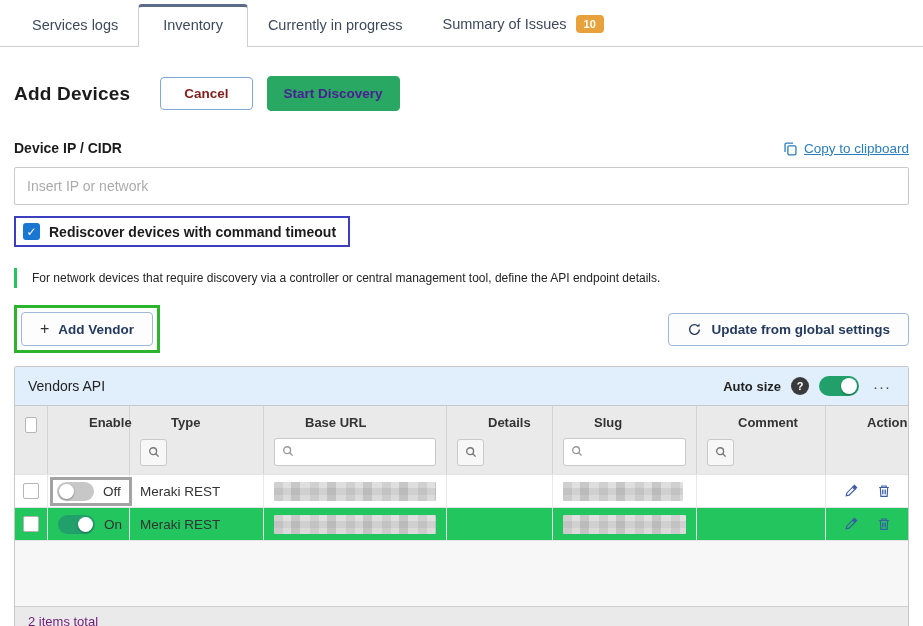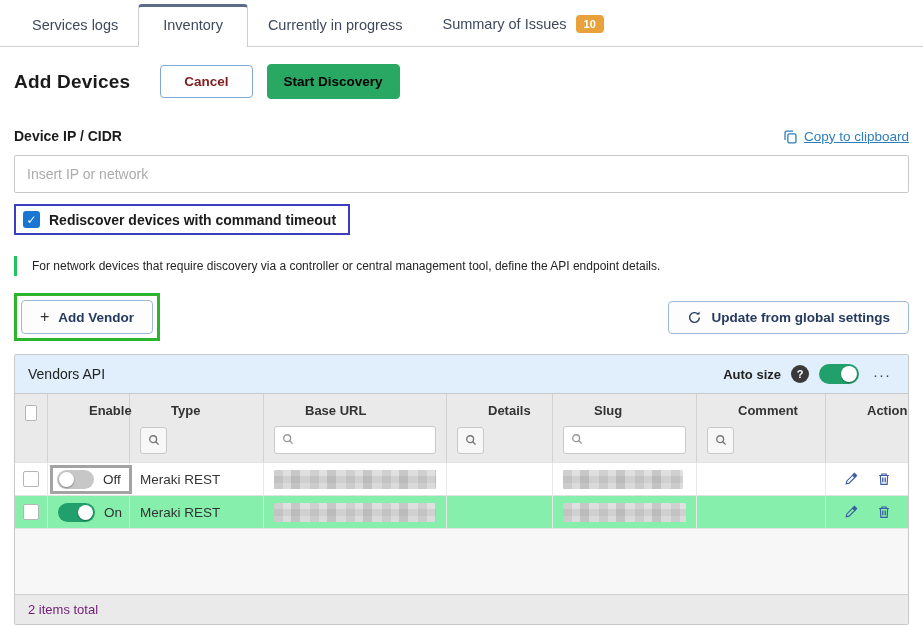--- a/index.html
+++ b/index.html
@@ -13,28 +13,28 @@
   .tab { font-size: 14.5px; color: #3e4a5c; padding: 12px 20px 13px 20px; cursor: pointer;
     display: flex; align-items: center; }
   .tab.active { background: #fff; border: 1px solid #cfcfcf; border-bottom: none;
     border-top: 3px solid #5b6b88; border-radius: 4px 4px 0 0; margin-bottom: -1px;
     padding: 10px 24px 14px 24px; position: relative; z-index: 2; }
   .badge { background: #e9a23b; color: #fff; font-size: 11px; font-weight: bold;
     border-radius: 4px; padding: 3px 8px; margin-left: 9px; }
 
   
   .main { padding: 0 14px; }
-  .heading-row { display: flex; align-items: center; margin-top: 17px; }
+  .heading-row { display: flex; align-items: center; margin-top: 29px; }
   .page-title { font-size: 19px; font-weight: bold; color: #1b1b1b; letter-spacing: 0.2px; }
   .btn { font-size: 13.5px; font-weight: bold; border-radius: 4px; cursor: pointer;
     display: inline-flex; align-items: center; justify-content: center; }
   .btn-cancel { margin-left: 30px; background: #fff; border: 1px solid #7fa8d4;
     color: #7f1d1d; padding: 8px 23px; }
   .btn-primary { margin-left: 14px; background: #28a863; border: 1px solid #28a863;
-    color: #000000; padding: 9px 16px; }
+    color: #4c1d95; padding: 9px 16px; }
 
   
   .field-row { display: flex; justify-content: space-between; align-items: center; margin-top: 29px; }
   .field-label { font-size: 14px; font-weight: bold; color: #1b1b1b; }
   .link { font-size: 13.5px; color: #2d7dbd; text-decoration: underline; cursor: pointer;
     display: inline-flex; align-items: center; gap: 6px; }
   .ip-input { width: 100%; height: 38px; margin-top: 11px; border: 1px solid #c9c9c9;
     border-radius: 2px; padding: 0 12px; font-size: 14px; color: #333;
     font-family: "Liberation Sans", sans-serif; }
   .ip-input::placeholder { color: #ababab; }
@@ -91,21 +91,21 @@
   .c-en    { width: 82px; }
   .c-type  { width: 134px; }
   .c-url   { width: 183px; }
   .c-det   { width: 106px; }
   .c-slug  { width: 144px; }
   .c-com   { width: 129px; }
   .c-act   { width: 82px; }
 
   .drow { display: flex; align-items: center; height: 33px; border-top: 1px solid #e3e3e3;
     background: #fff; font-size: 13.5px; color: #333; }
-  .drow.alt { background: #86efac; }
+  .drow.alt { background: #22c55e; }
   .dcell { height: 100%; display: flex; align-items: center; padding: 0 10px;
     border-right: 1px solid #e8e8e8; }
   .dcell:last-child { border-right: none; }
   .dcell.c-sel { justify-content: center; padding: 0; }
   .row-cb { width: 16px; height: 16px; border: 1px solid #b5b5b5; border-radius: 2px;
     background: #fff; cursor: pointer; }
   .toggle-sm { width: 37px; height: 19px; border-radius: 10px; position: relative; cursor: pointer; flex: none; }
   .toggle-sm .knob { width: 15px; height: 15px; border-radius: 50%; background: #fff;
     position: absolute; top: 2px; box-shadow: 0 1px 2px rgba(0,0,0,0.35); }
   .toggle-sm.on { background: #22a06b; } .toggle-sm.on .knob { right: 2px; }

